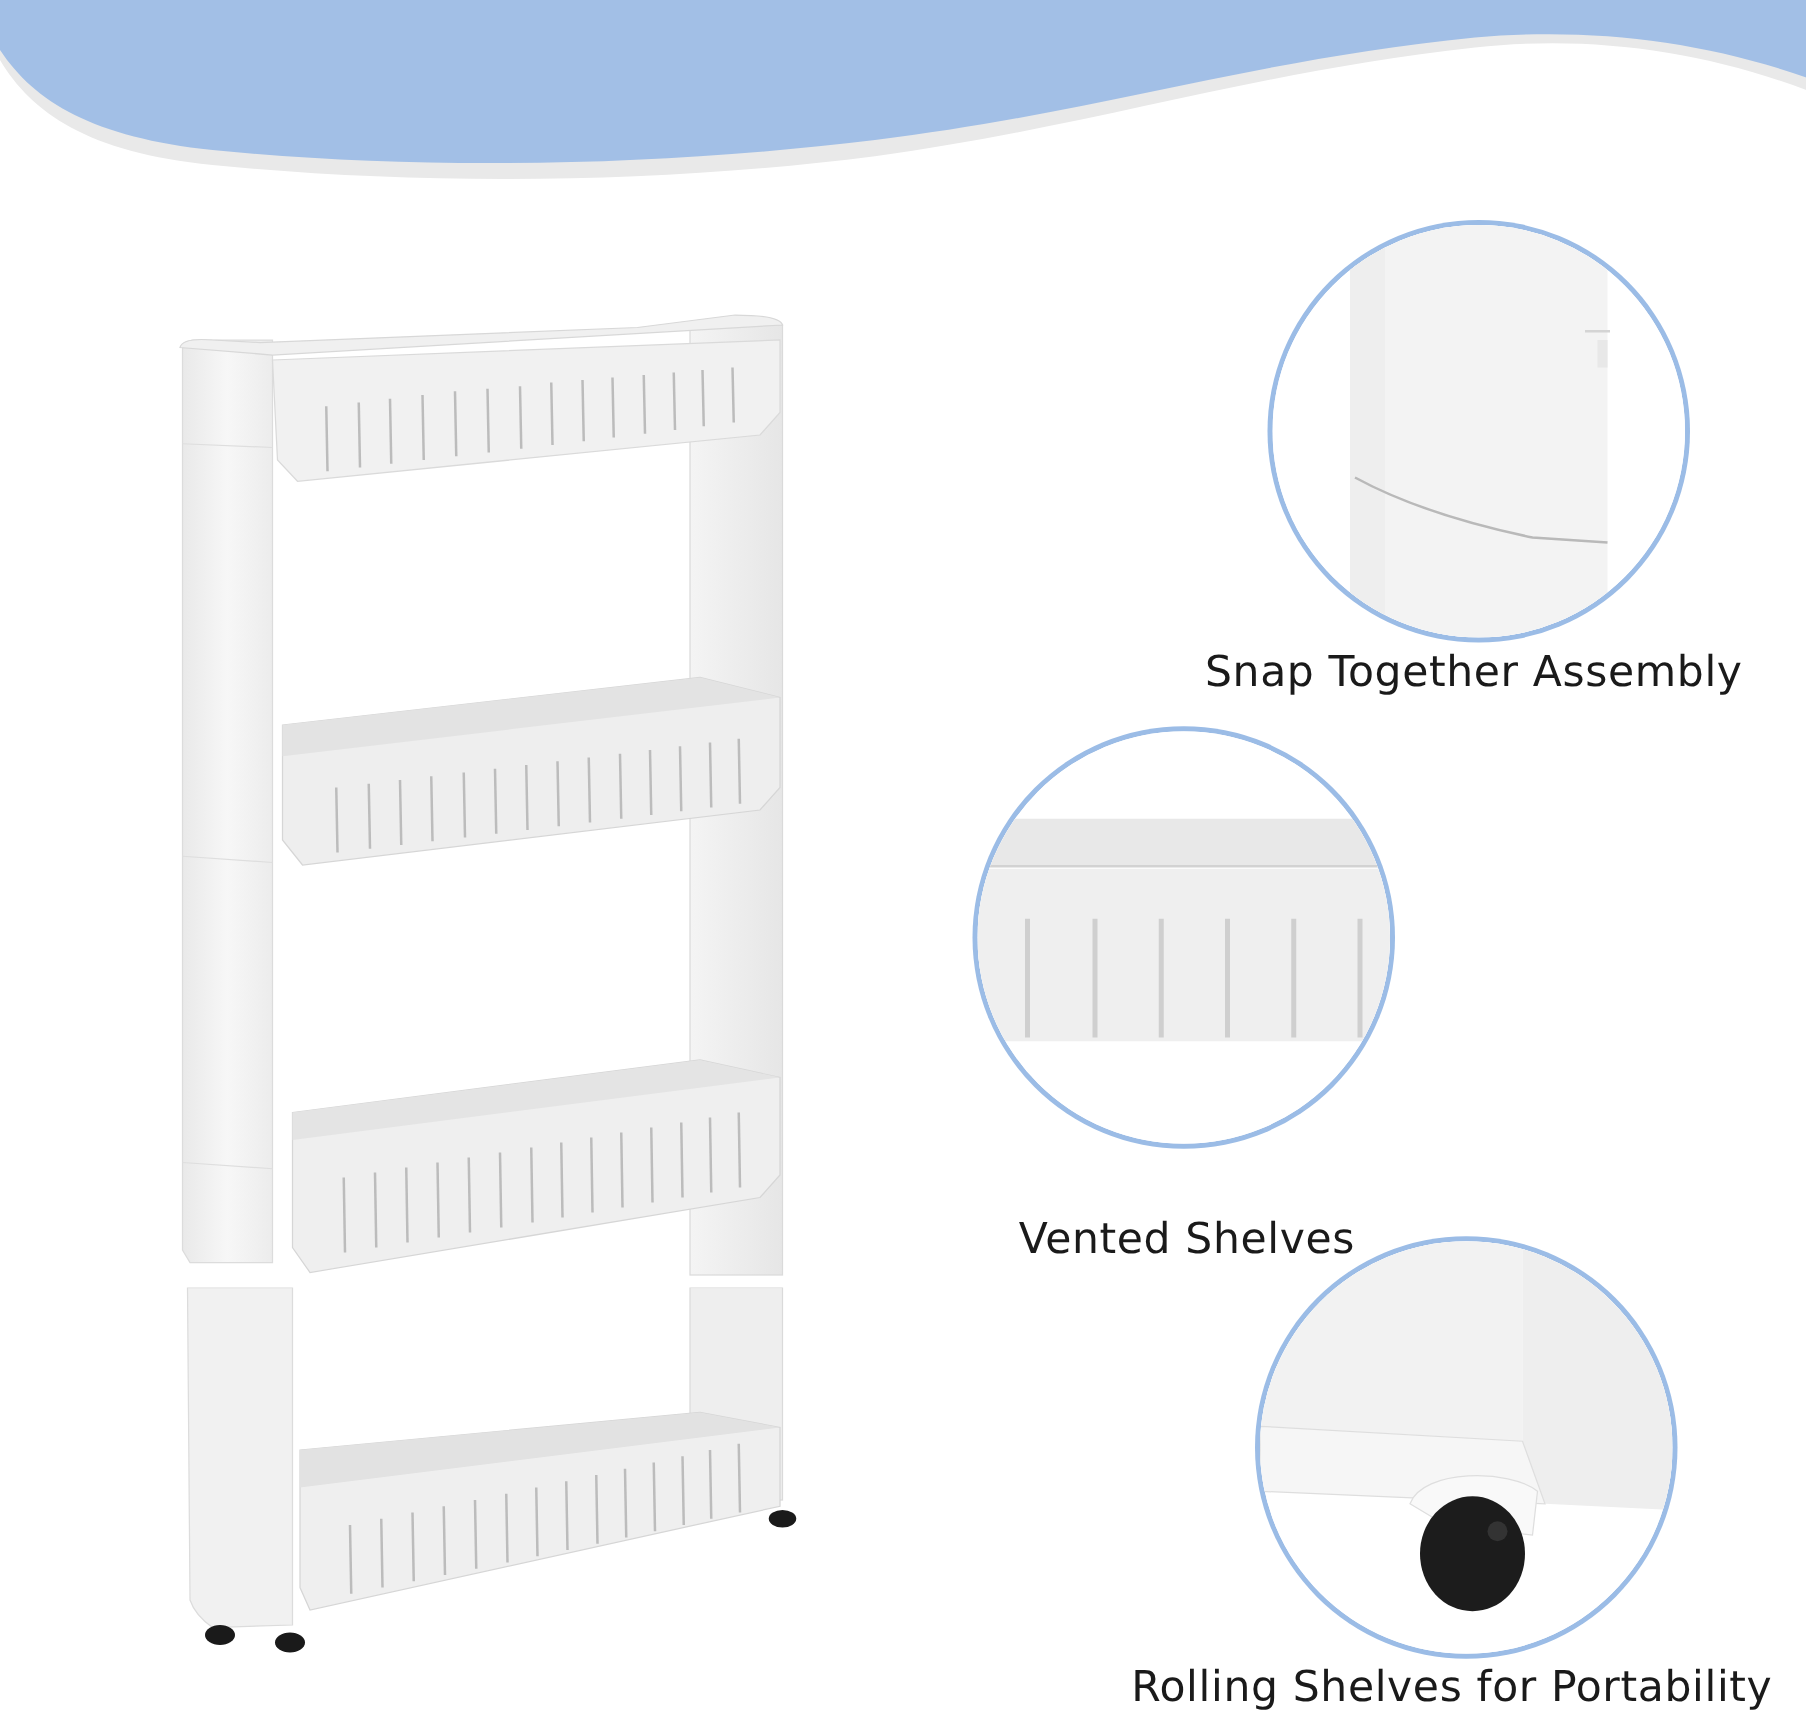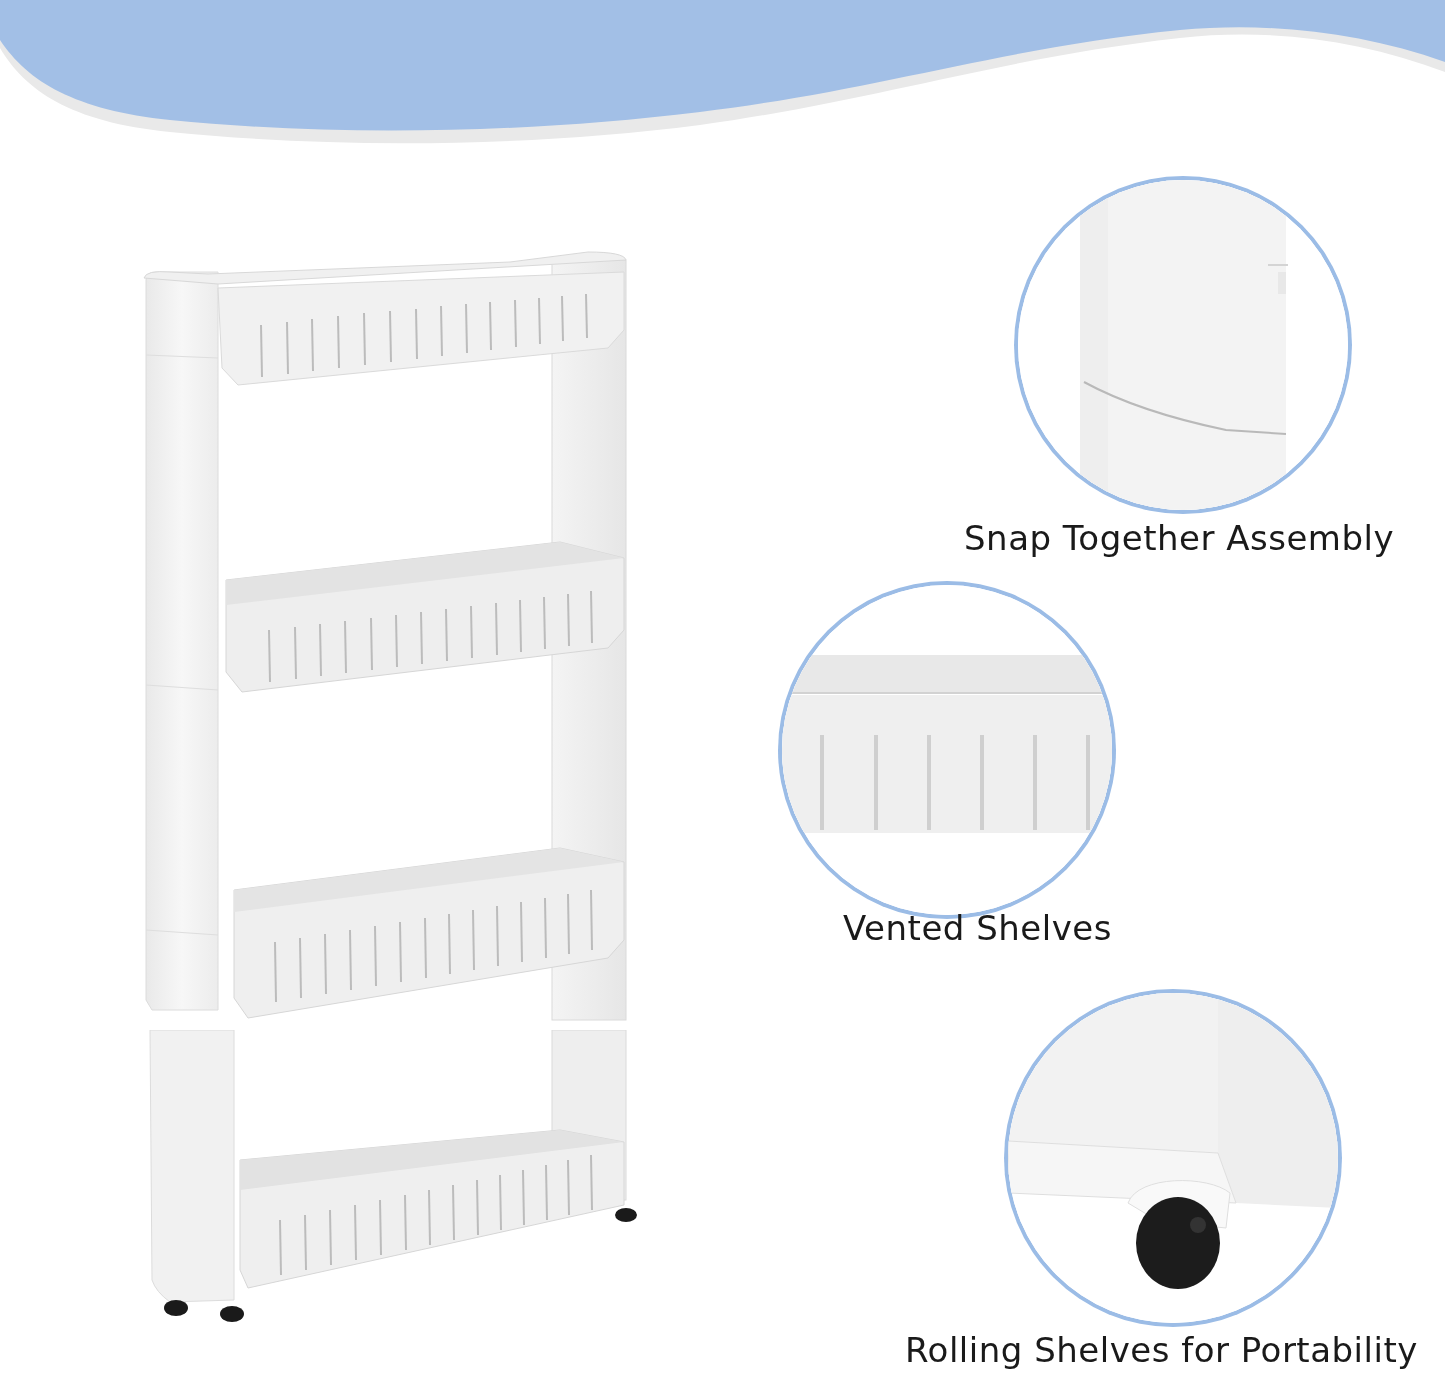--- a/index.html
+++ b/index.html
@@ -165,21 +165,21 @@
         <g fill="#cfcfcf">
           <rect x="38" y="150" width="4" height="95"></rect>
             <rect x="92" y="150" width="4" height="95"></rect>
           <rect x="145" y="150" width="4" height="95"></rect>
             <rect x="198" y="150" width="4" height="95"></rect>
           <rect x="251" y="150" width="4" height="95"></rect>
             <rect x="304" y="150" width="4" height="95"></rect>
         </g>
       </svg>
     </div>
-    <div class="label" style="left:815px;top:908px;margin-left:28px;">Vented Shelves</div>
+    <div class="label" style="left:815px;top:971px;">Vented Shelves</div>
   </div>
 
   <div class="feature" style="left:0;top:0;">
     <div class="circle" style="left:1008px;top:993px;width:330px;height:330px;">
       <svg viewBox="0 0 330 330">
         <rect width="330" height="330" fill="#ffffff"></rect>
         <path d="M0,0 L210,0 L210,160 L0,148 Z" fill="#f2f2f2"></path>
         <path d="M210,0 L330,0 L330,215 L228,210 L210,160 Z" fill="#eeeeee"></path>
         <path d="M0,148 L210,160 L228,210 L0,200 Z" fill="#f6f6f6" stroke="#dedede"></path>
         <path d="M120,210 C130,182 200,182 222,200 L218,235 L150,228 Z" fill="#f9f9f9" stroke="#dedede"></path>

